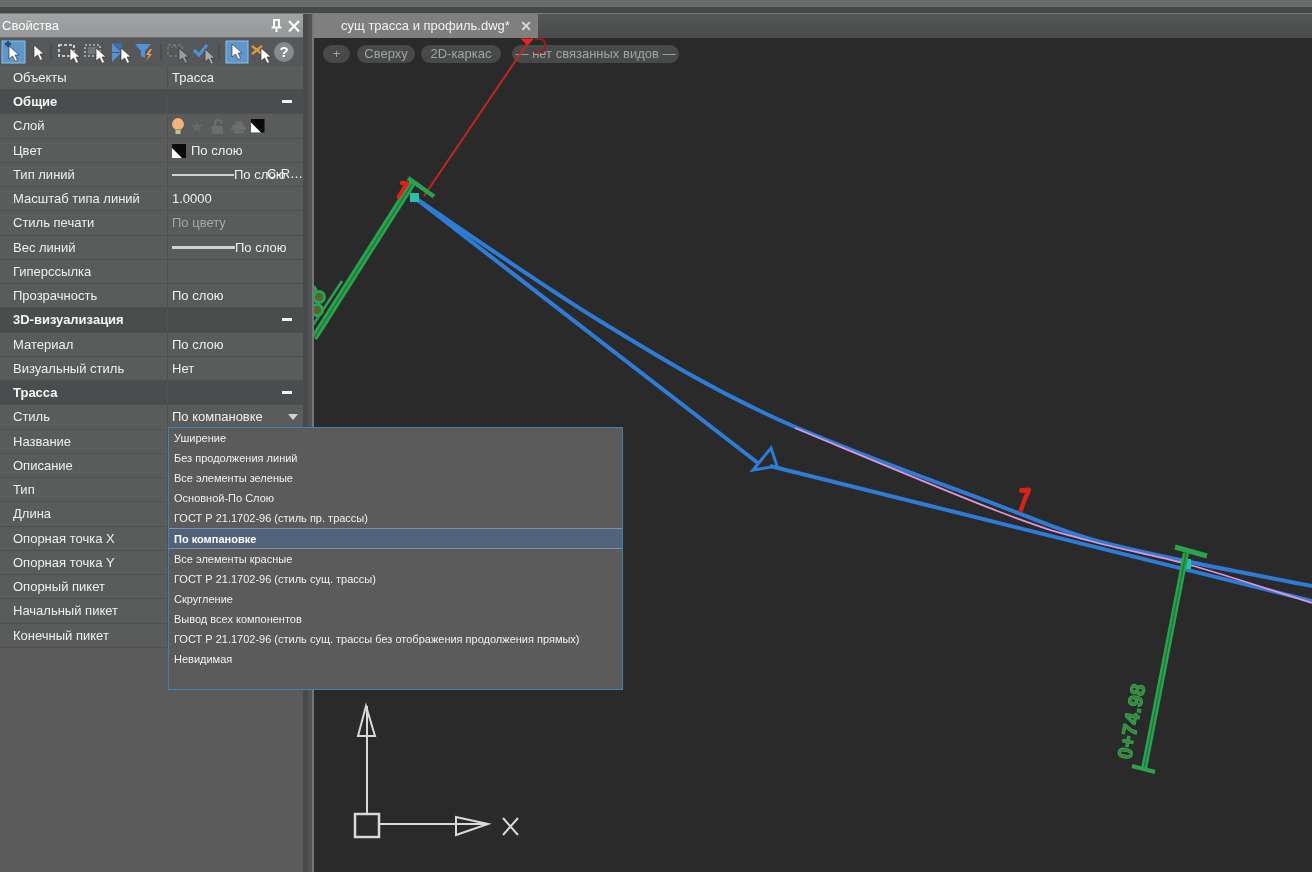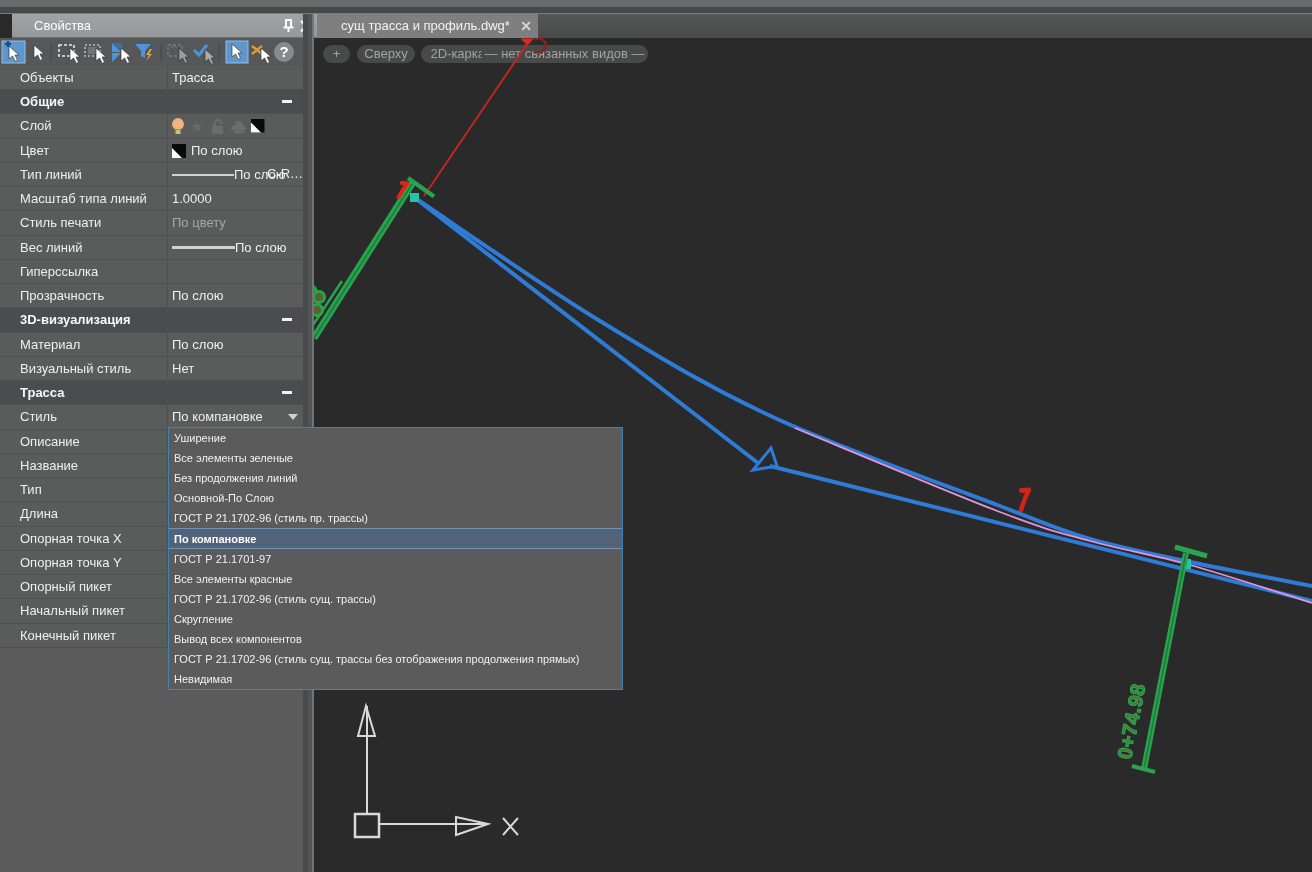--- a/index.html
+++ b/index.html
@@ -11,32 +11,32 @@
   #topstrip1 { left:0; top:0; width:1312px; height:7px; background:#6a6b6b; }
   #topstrip2 { left:0; top:7px; width:1312px; height:6px; background:#474849; }
   #topstrip3 { left:0; top:13px; width:1312px; height:1px; background:#7a7b7b; }
   
   #tabbar { left:303px; top:14px; width:1009px; height:24px; background:linear-gradient(#555656,#494a4a); }
   #tab { left:313px; top:14px; width:225px; height:24px; background:#7e7f7e;
     color:#f2f2f2; font-size:13px; line-height:24px; text-align:center; }
   #tabx { left:514px; top:14px; width:24px; height:24px; color:#d5d5d5; font-size:14px;
     line-height:24px; text-align:center; font-weight:bold;}
   
-  #paneltitle { left:12px; top:14px; width:305px; height:24px;
+  #paneltitle { left:0; top:14px; width:305px; height:24px;
     background:linear-gradient(#a2a3a4,#969798); color:#fdfdfd; font-size:13px;
-    line-height:24px; padding-left:22px; border-bottom:1px solid #6e6f70; }
+    line-height:24px; padding-left:2px; border-bottom:1px solid #6e6f70; }
   #toolbar { left:0; top:38px; width:303px; height:28px; background:#565758; }
   #grid { left:0; top:66px; width:303px; height:582px; background:#5a5b5b; }
   #panelfill { left:0; top:648px; width:303px; height:224px; background:#5b5b5b; }
   #edgestrip { left:303px; top:14px; width:5px; height:858px; background:#494a4b; }
   #edgestrip2 { left:308px; top:14px; width:3.5px; height:858px; background:#525354; }
   #darksep { left:311.5px; top:14px; width:2.5px; height:858px; background:#747576; }
   .row { position:relative; width:303px; border-bottom:1px solid #4f5050;
     color:#eef0f0; font-size:13px; }
-  .row .lbl { position:absolute; left:20px; top:0; bottom:0; line-height:23px; white-space:nowrap; }
+  .row .lbl { position:absolute; left:13px; top:0; bottom:0; line-height:23px; white-space:nowrap; }
   .row .val { position:absolute; left:172px; top:0; bottom:0; line-height:23px; white-space:nowrap; }
   .hdr { background:#4b4c4d; color:#f5f6f6; font-weight:bold;padding-left:48px; }
   .minus { position:absolute; left:282px; top:10px; width:10px; height:3px;
     background:#f2f2f2; }
   #coldiv { left:167px; top:66px; width:1px; height:582px; background:#4f5050; }
   
   .pill { position:absolute; top:45px; height:18px; background:#484949;
     border-radius:9px; color:#a2a3a3; font-size:13px; line-height:18px;
     text-align:center; }
   
@@ -104,21 +104,21 @@
       <path d="M366,706 L358,736 L375,736 Z"></path>
       <path d="M379,824 L486,824"></path>
       <path d="M488,824 L456,817 L456,835 Z"></path>
       <path d="M503,818 L518,835 M518,818 L503,835"></path>
     </g>
   </svg>
 
   <div class="pill" style="left:323px; width:27px;">+</div>
   <div class="pill" style="left:357px; width:58px;">Сверху</div>
   <div class="pill" style="left:421px; width:80px;">2D-каркас</div>
-  <div class="pill" style="left:481px; width:167px;">— нет связанных видов —</div>
+  <div class="pill" style="left:512px; width:167px;">— нет связанных видов —</div>
 
   <div class="abs" id="paneltitle">Свойства
     <svg style="position:absolute;left:268px;top:4px;" width="16" height="16">
       <g stroke="#fafbfb" stroke-width="2" fill="none">
         <path d="M6,2.5 v7 M11,2.5 v7 M5,2 h7"></path>
         <path d="M3.5,9.5 h10 M8.5,9.5 v4.5"></path>
       </g>
     </svg>
     <svg style="position:absolute;left:287px;top:5px;" width="14" height="14">
       <path d="M2,2 L12,12.5 M12,2 L2,12.5" stroke="#fafbfb" stroke-width="2.2" fill="none"></path>
@@ -245,24 +245,24 @@
         <span class="lbl">Трасса</span>
         <span class="minus"></span>
       </div>
     <div class="row" style="height:25px;">
         <span class="lbl">Стиль</span>
         <span class="val">По компановке</span>
       <span style="position:absolute;left:281px;top:2px;width:23px;height:20px;background:#5a5b5b;"></span>
       <span style="position:absolute;left:288px;top:9px;width:0;height:0;border-left:5px solid transparent;border-right:5px solid transparent;border-top:6px solid #cfd1d3;"></span>
       </div>
     <div class="row" style="height:24px;">
+        <span class="lbl">Название</span>
+      </div>
+    <div class="row" style="height:24px;">
         <span class="lbl">Описание</span>
-      </div>
-    <div class="row" style="height:24px;">
-        <span class="lbl">Название</span>
       </div>
     <div class="row" style="height:24px;">
         <span class="lbl">Тип</span>
       </div>
     <div class="row" style="height:25px;">
         <span class="lbl">Длина</span>
       </div>
     <div class="row" style="height:24px;">
         <span class="lbl">Опорная точка X</span>
       </div>
@@ -280,26 +280,25 @@
       </div>
   </div>
   <div class="abs" id="panelfill"></div>
   <div class="abs" id="edgestrip"></div>
   <div class="abs" id="edgestrip2"></div>
   <div class="abs" id="darksep"></div>
   <div class="abs" id="coldiv"></div>
 
   <div class="abs" id="dropdown">
     <div class="dditem">Уширение</div>
+    <div class="dditem">Без продолжения линий</div>
     <div class="dditem">Все элементы зеленые</div>
-    <div class="dditem">Без продолжения линий</div>
     <div class="dditem">Основной-По Слою</div>
     <div class="dditem">ГОСТ Р 21.1702-96 (стиль пр. трассы)</div>
     <div class="dditem ddsel">По компановке</div>
-    <div class="dditem">ГОСТ Р 21.1701-97</div>
     <div class="dditem">Все элементы красные</div>
     <div class="dditem">ГОСТ Р 21.1702-96 (стиль сущ. трассы)</div>
     <div class="dditem">Скругление</div>
     <div class="dditem">Вывод всех компонентов</div>
     <div class="dditem">ГОСТ Р 21.1702-96 (стиль сущ. трассы без отображения продолжения прямых)</div>
     <div class="dditem">Невидимая</div>
   </div>
 </div>
 
 </body></html>

